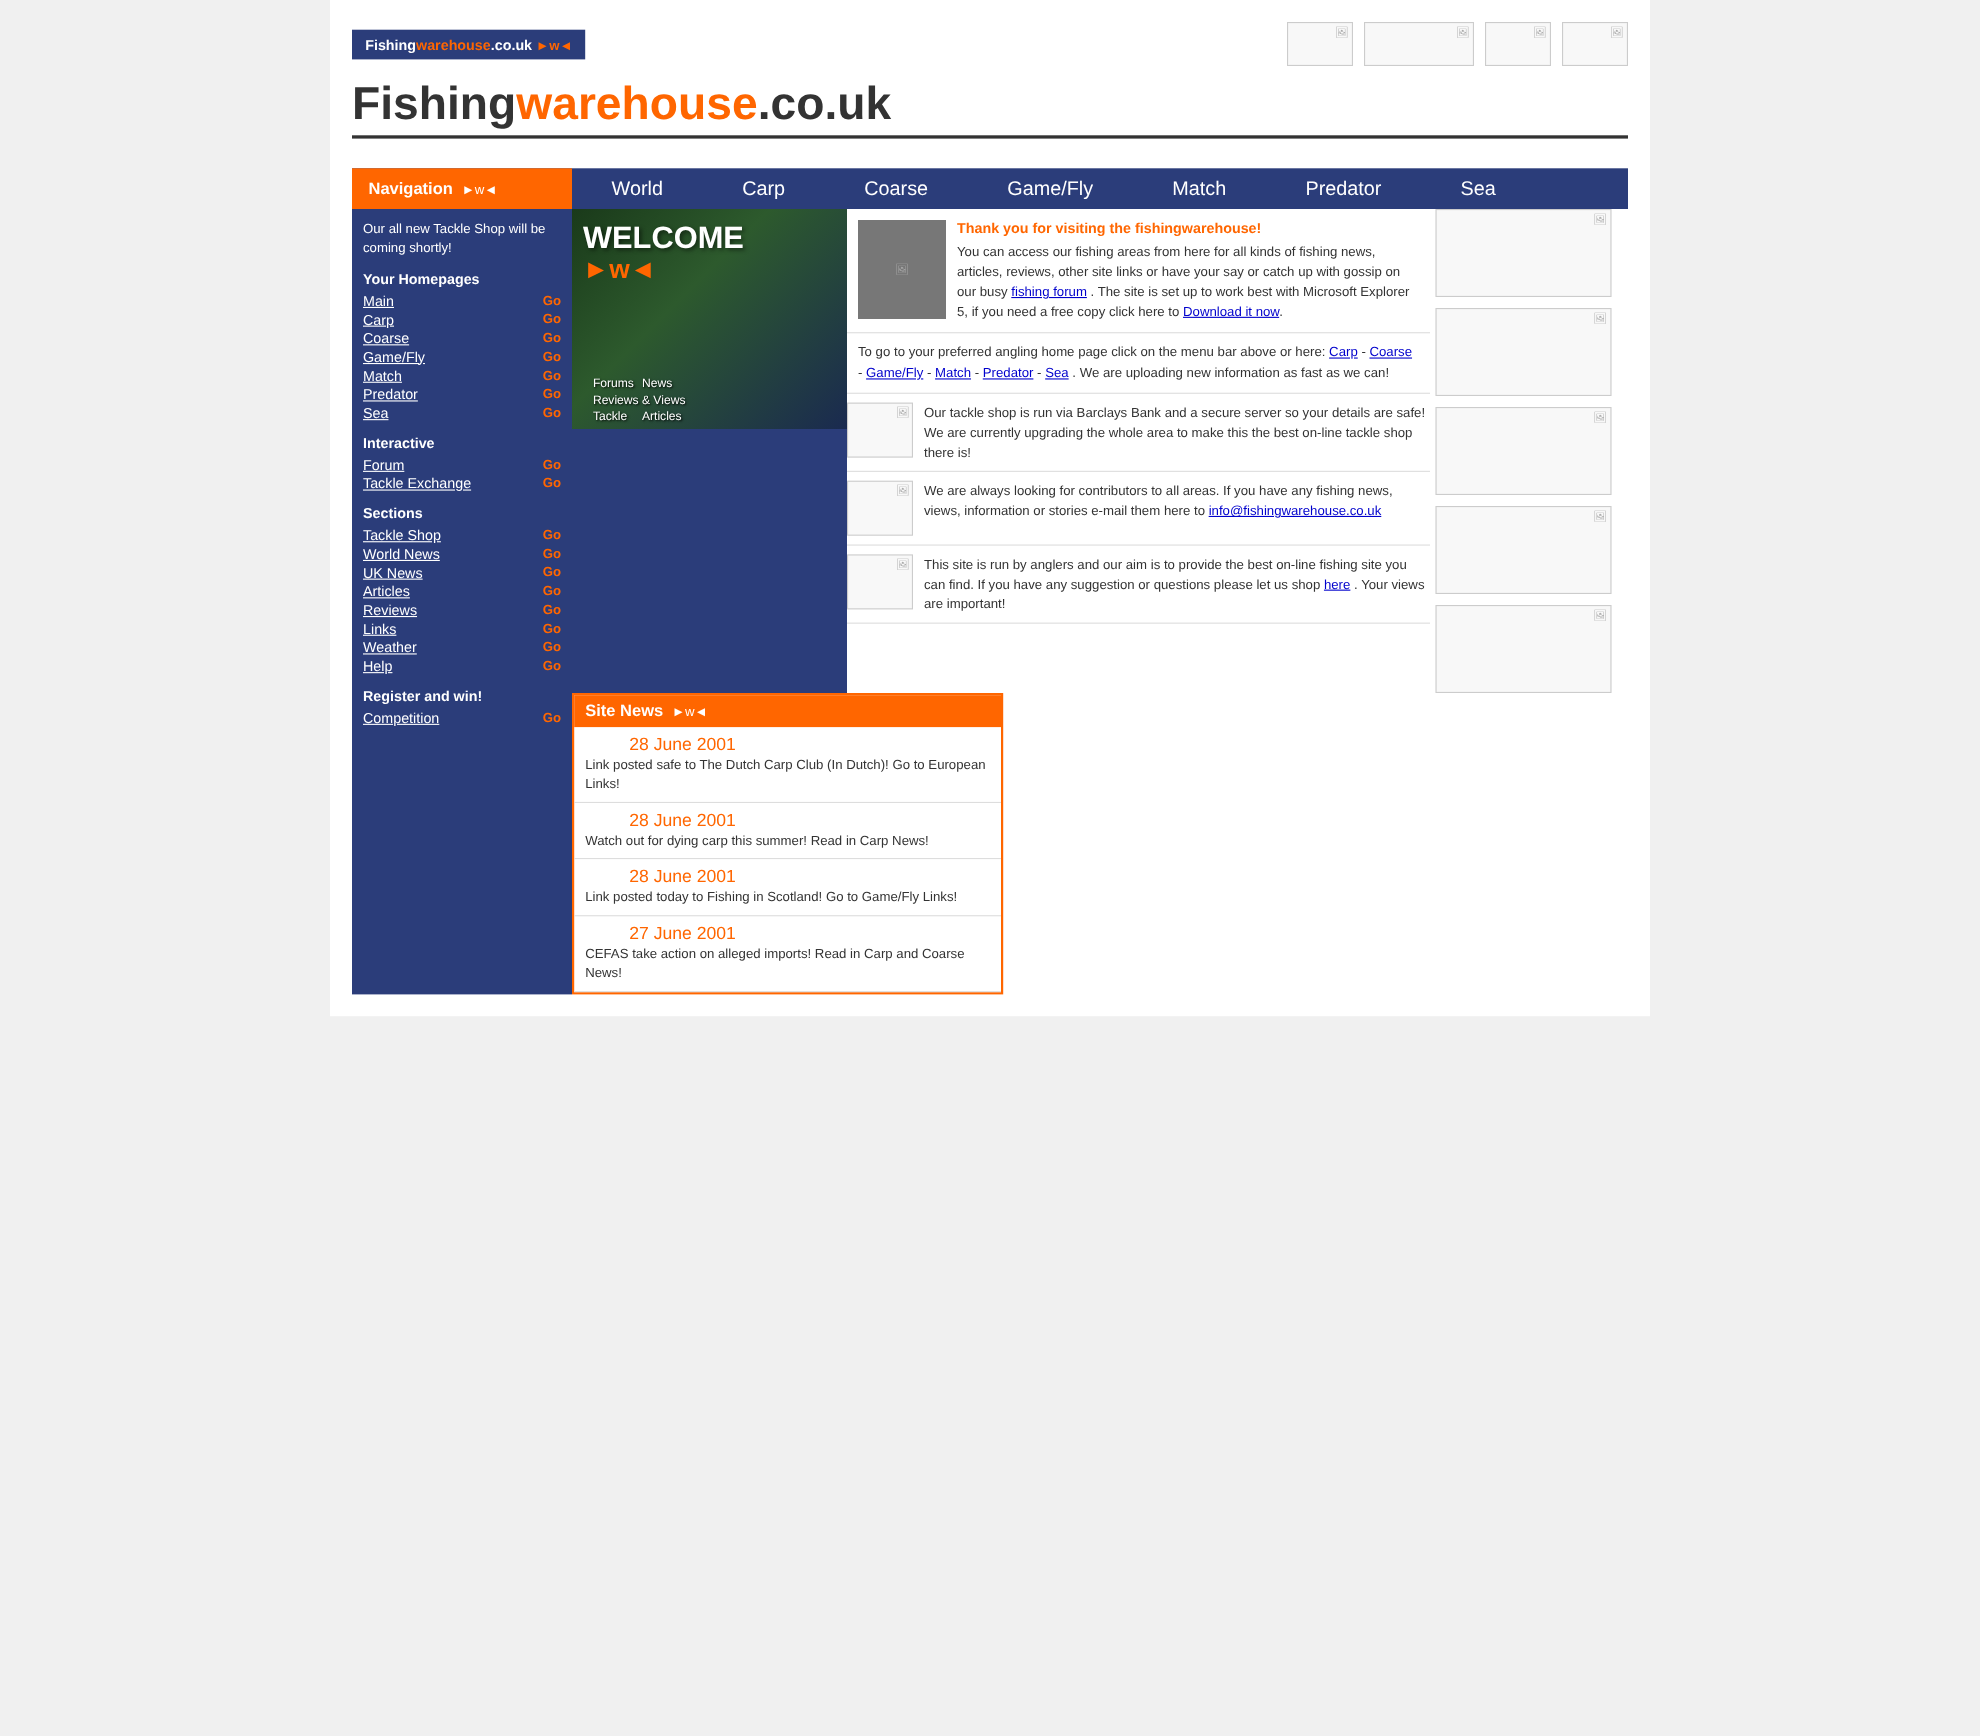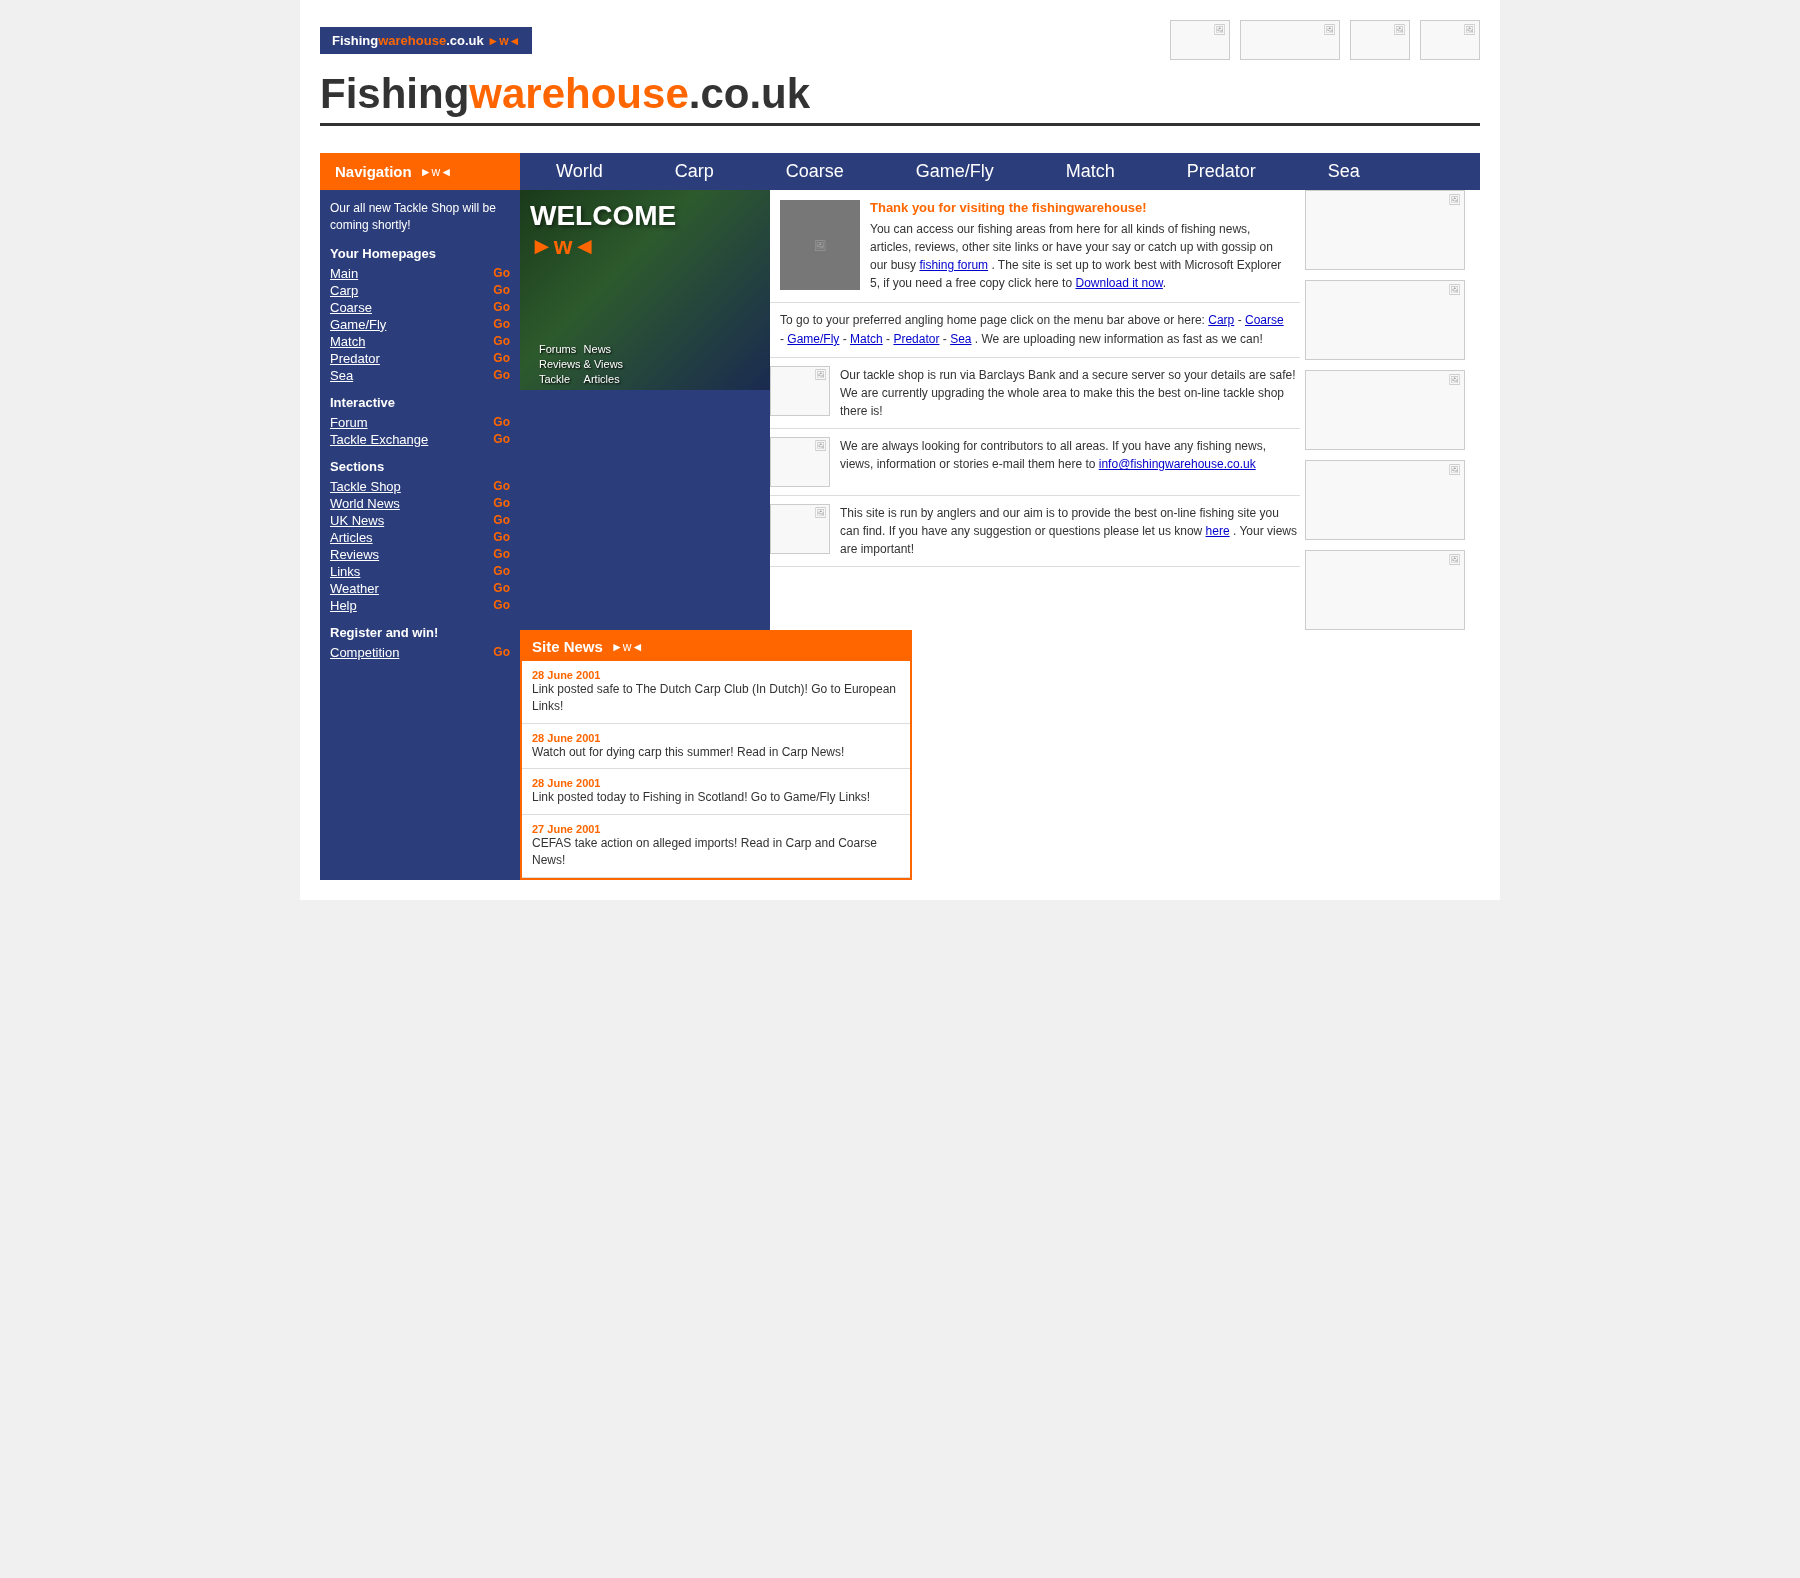--- a/index.html
+++ b/index.html
@@ -221,22 +221,23 @@
       font-size: 15px;
     }
 
     .news-item {
       padding: 8px 10px;
       border-bottom: 1px solid #ddd;
     }
 
     .news-date {
       color: #ff6600;
-      font-weight: bold;
-      font-size: 11px;
+      font-weight: normal;
+      font-size: 16px;
+      margin-left: 40px;
     }
 
     .news-text {
       font-size: 12px;
       color: #333;
       line-height: 1.4;
     }
     .link-blue { color: #0000cc; text-decoration: underline; cursor: pointer; }
 
     
@@ -485,21 +486,21 @@
           <div class="info-row">
             <div class="info-row-img"></div>
             <div class="info-row-text">
               <span>We are always looking for contributors to all areas. If you have any fishing news, views, information or stories e-mail them here to</span>
               <span class="link-blue">info@fishingwarehouse.co.uk</span>
             </div>
           </div>
           <div class="info-row">
             <div class="info-row-img"></div>
             <div class="info-row-text">
-              <span>This site is run by anglers and our aim is to provide the best on-line fishing site you can find. If you have any suggestion or questions please let us know</span>
+              <span>This site is run by anglers and our aim is to provide the best on-line fishing site you can find. If you have any suggestion or questions please let us shop</span>
               <span class="link-blue">here</span>
               <span>. Your views are important!</span>
             </div>
           </div>
 
         </div>
 
         <div class="far-right">
           <div class="far-right-img"></div>
           <div class="far-right-img"></div>

